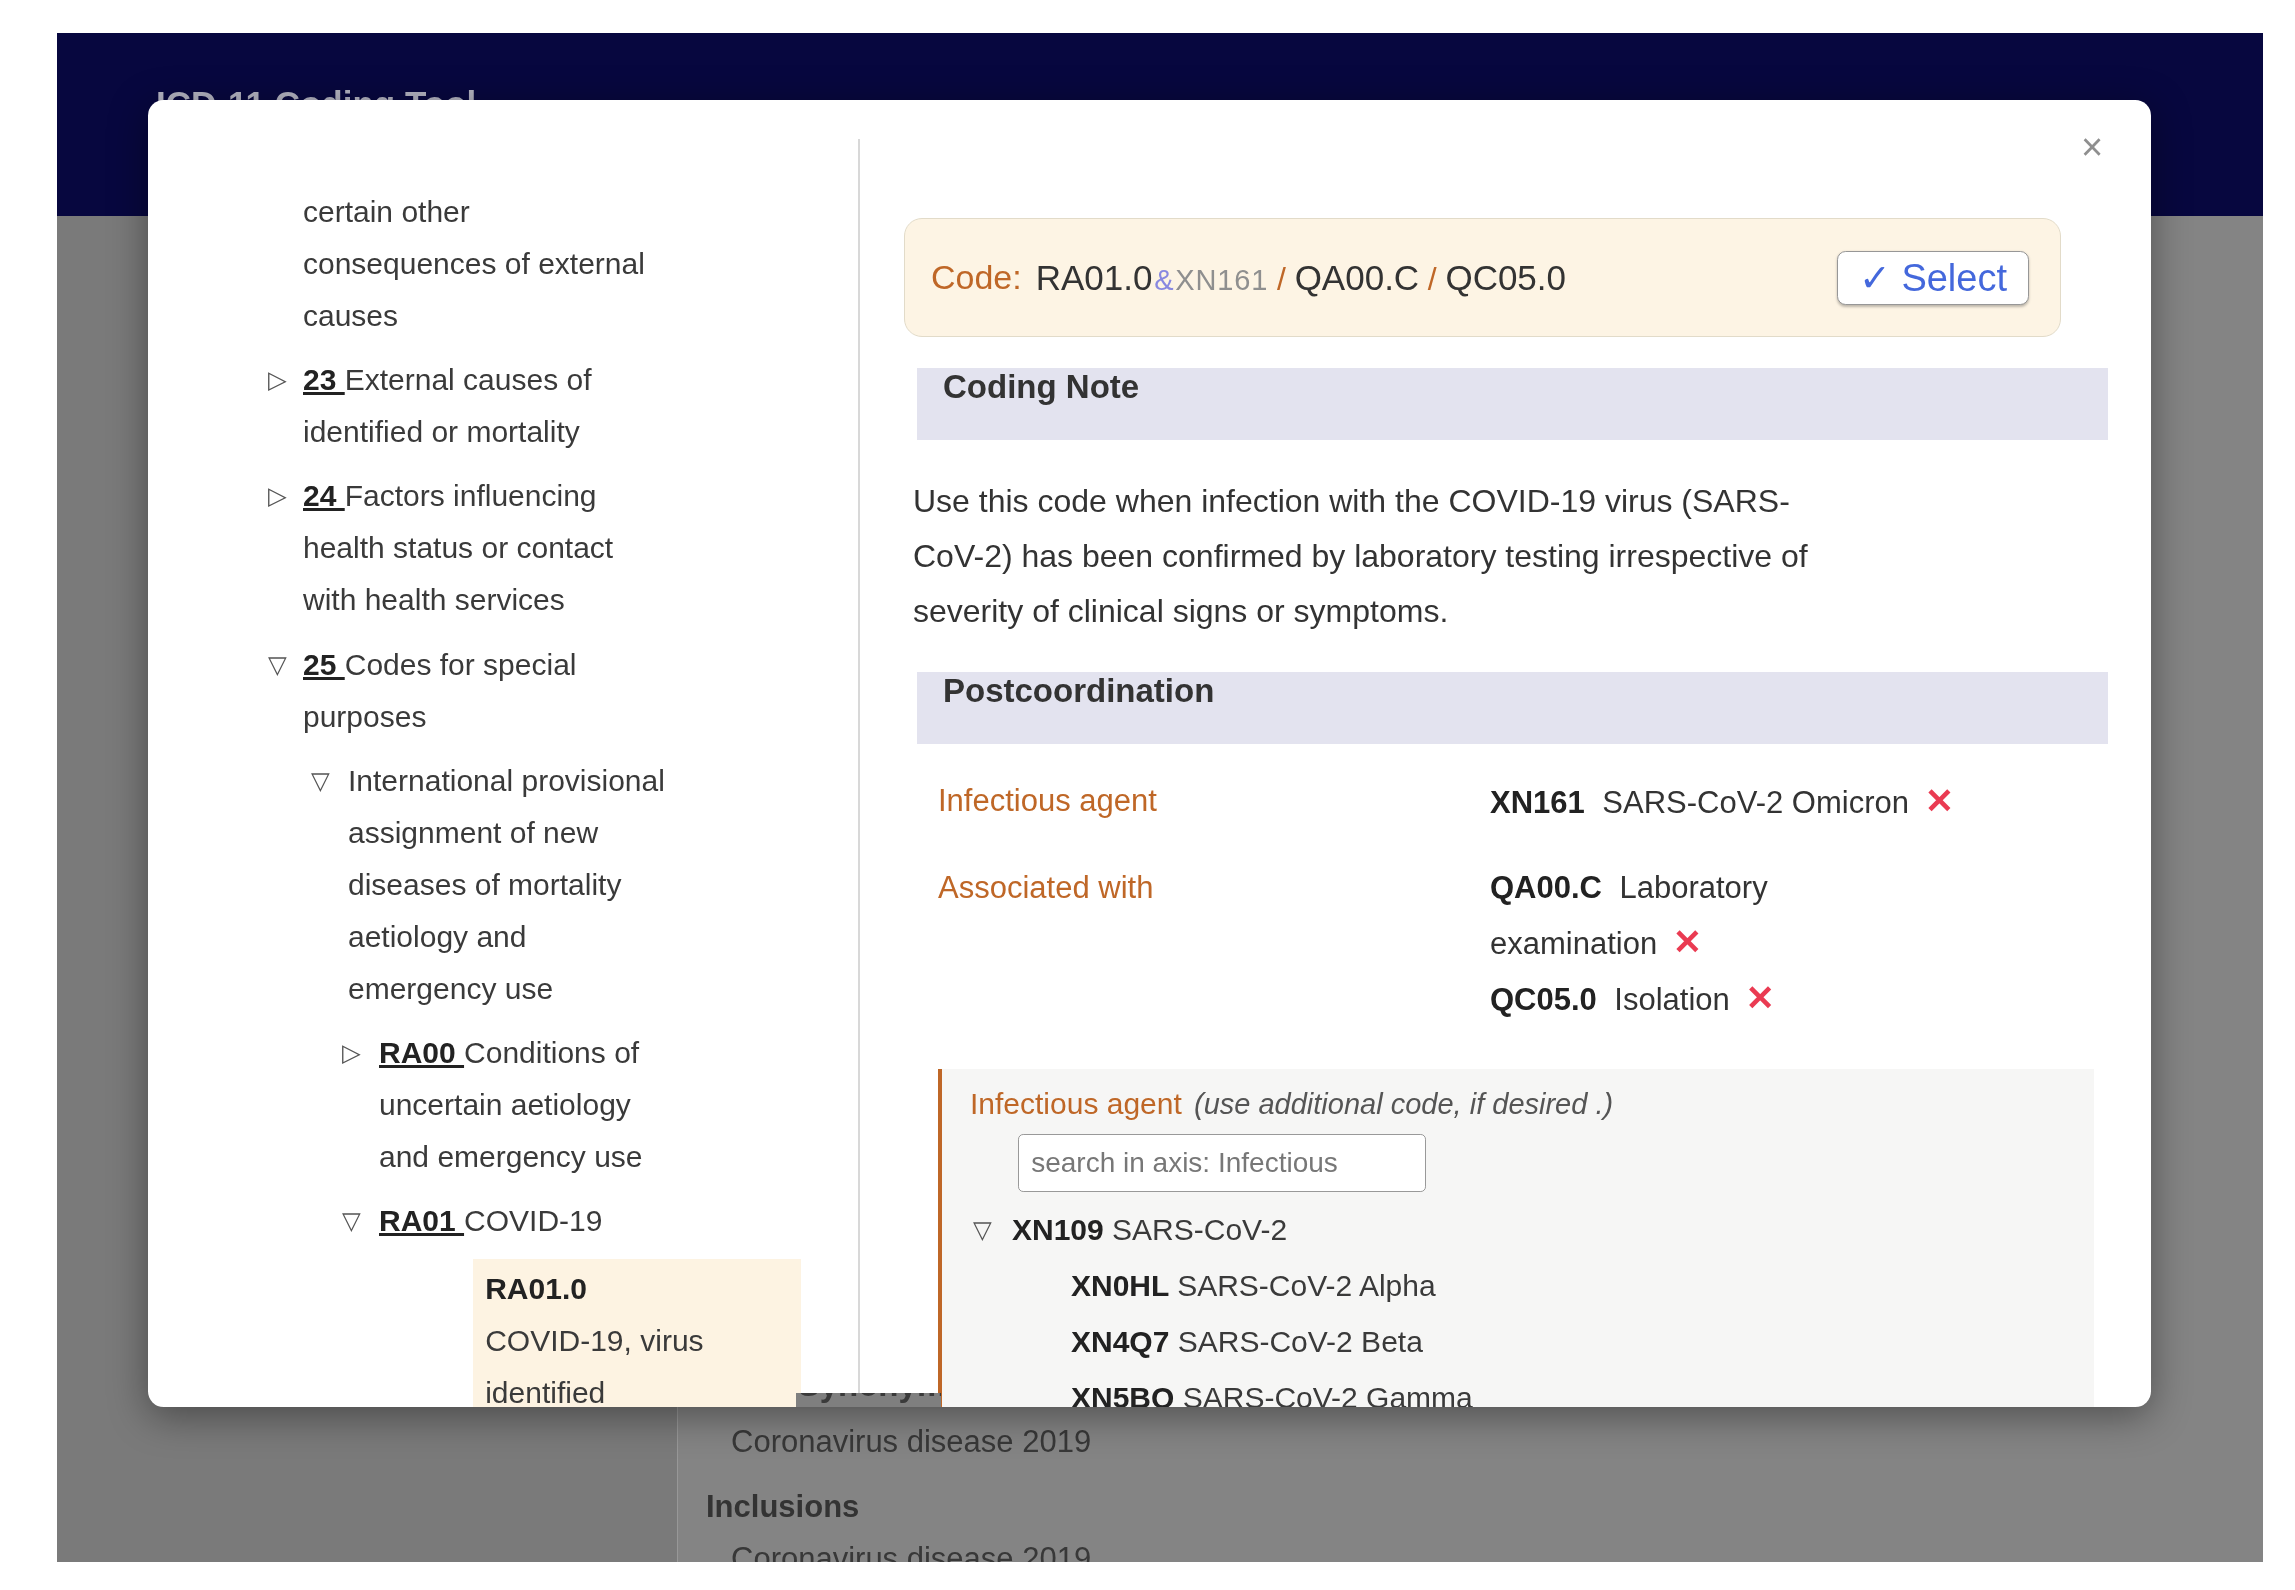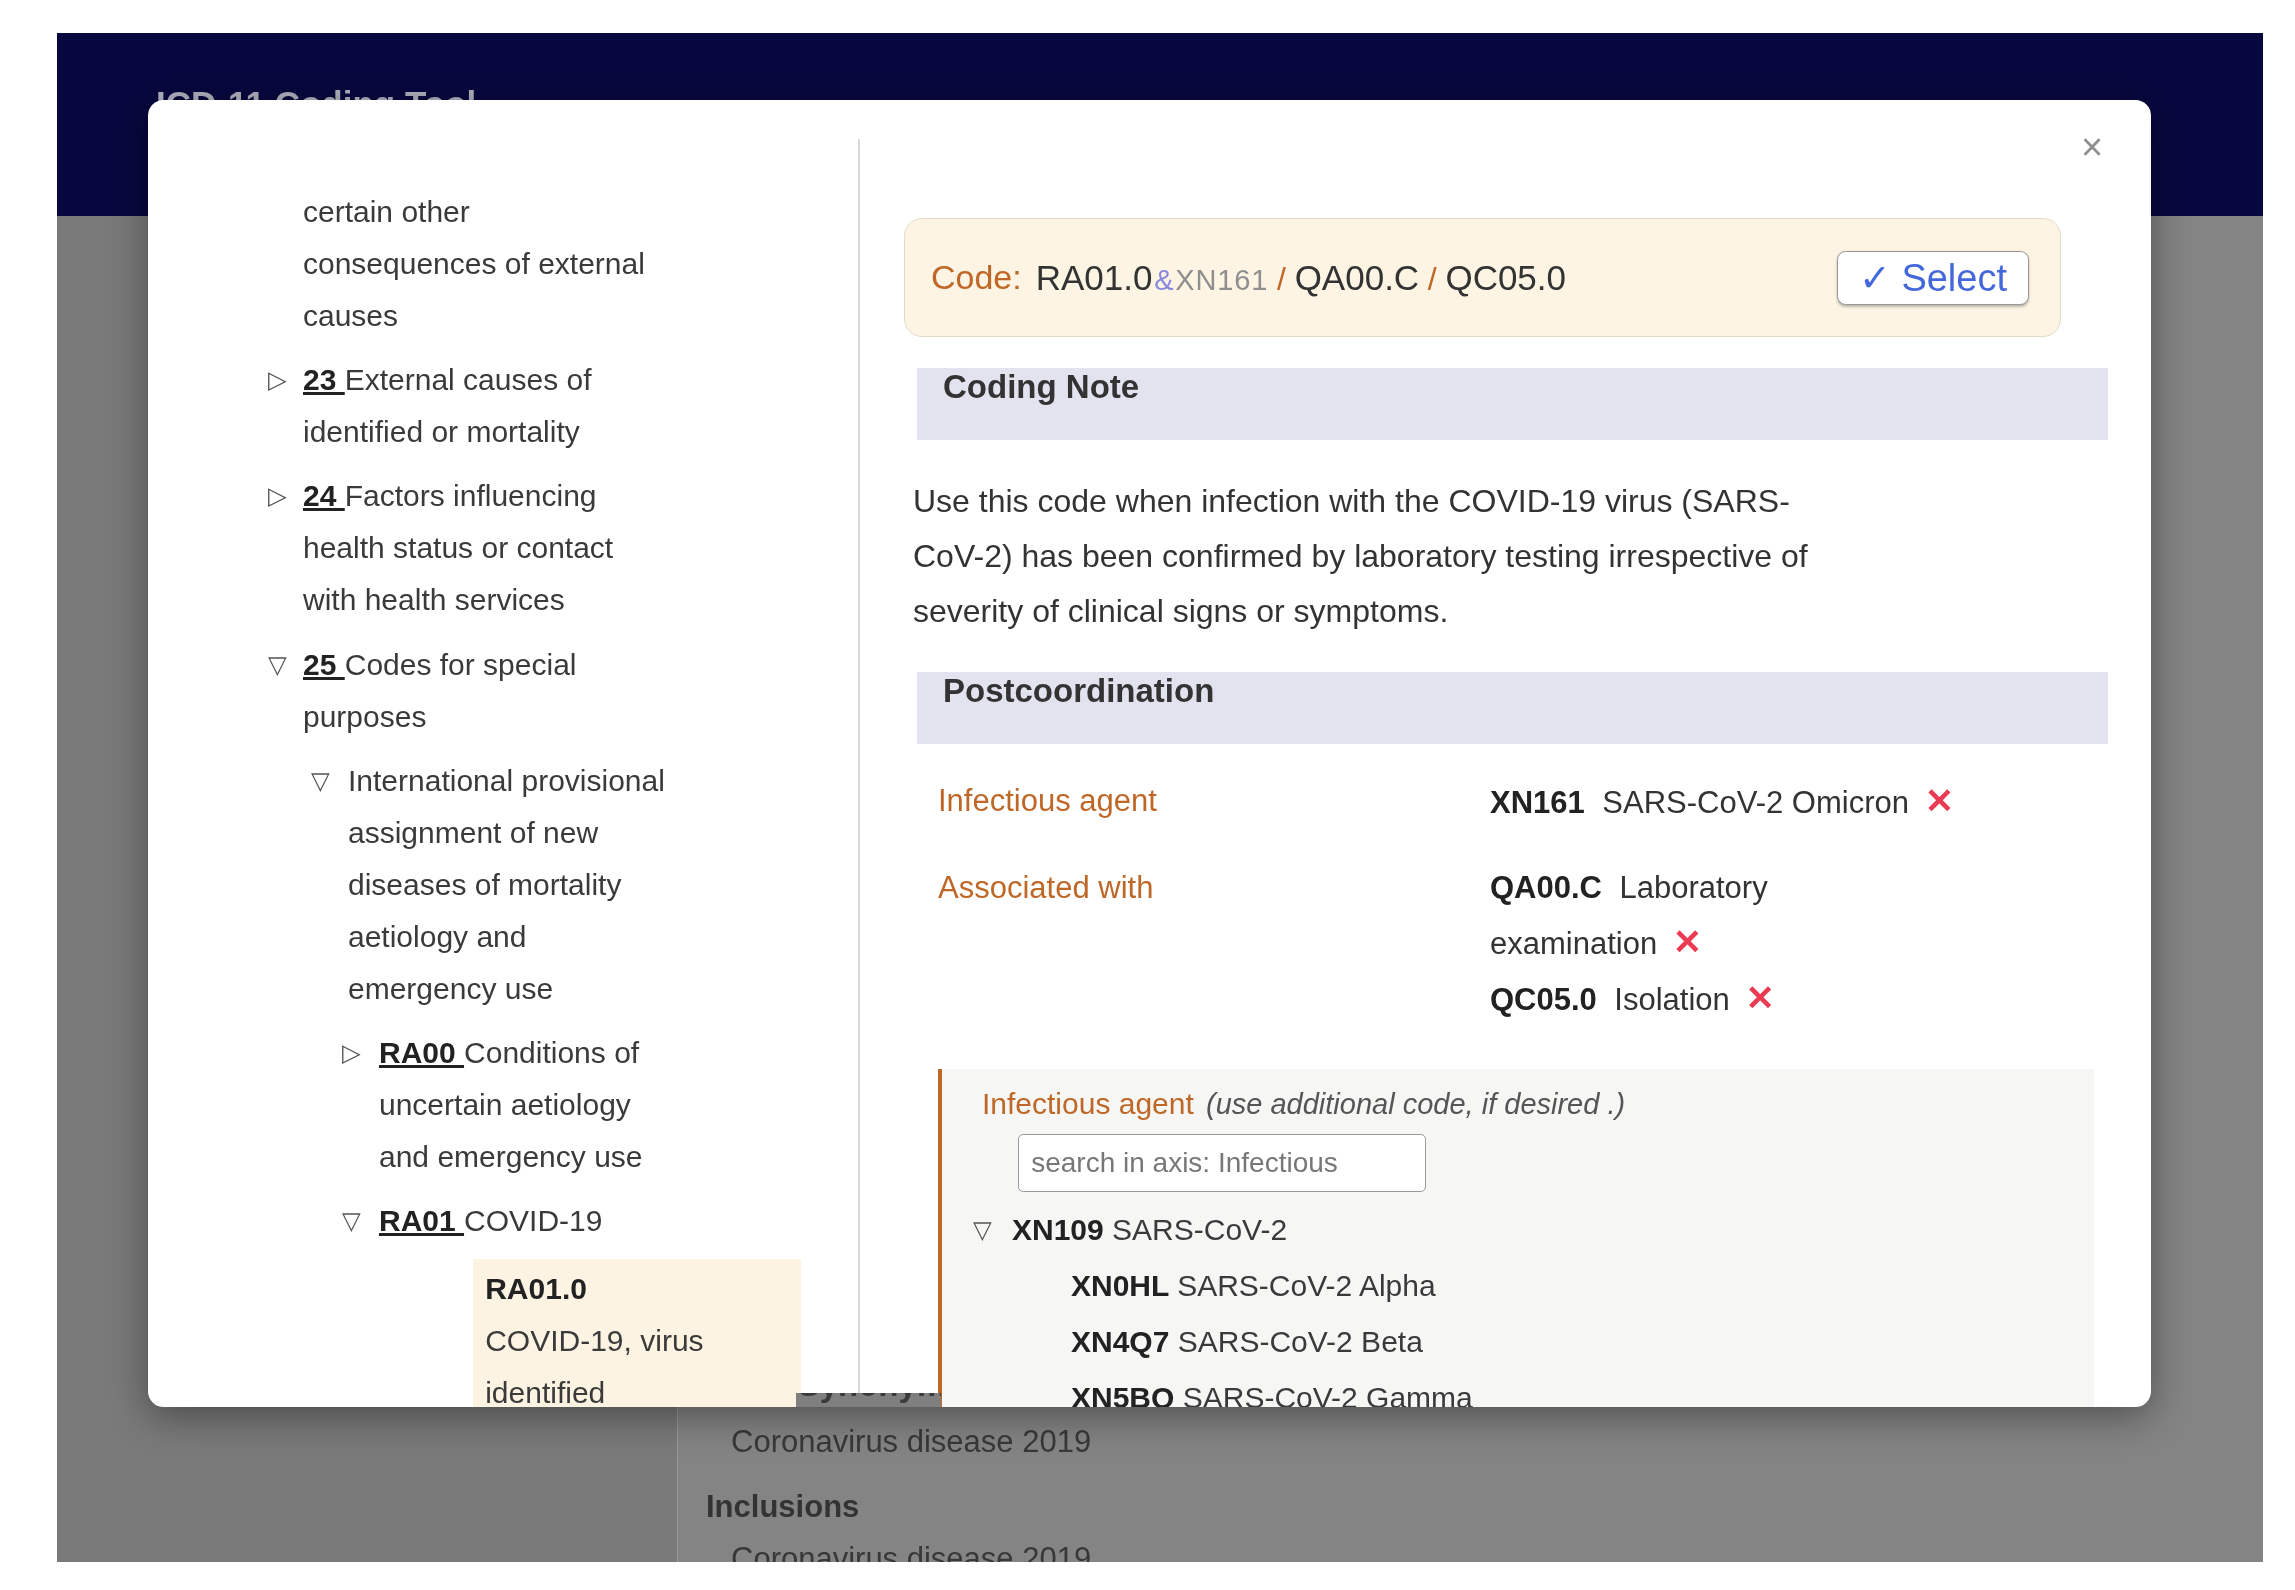--- a/index.html
+++ b/index.html
@@ -61,21 +61,21 @@
   .pc-row{display:grid;grid-template-columns:552px 1fr;margin-bottom:31px;}
   .pc-label{color:#bf6727;font-size:31px;line-height:54px;}
   .pc-values{font-size:31px;color:#333;}
   .value-line{line-height:54px;}
   .v-code{font-weight:bold;color:#222;margin-right:17.5px;}
   .x-remove{color:#ea3b52;font-size:35px;margin-left:15.7px;font-weight:bold;cursor:pointer;}
 
   
   .axis-panel{position:absolute;left:790px;top:969px;width:1156px;height:339px;background:#f6f6f5;
               border-left:4.4px solid #bf6727;box-sizing:border-box;}
-  .axis-title-line{position:absolute;left:40px;top:17.5px;font-size:30px;white-space:nowrap;}
+  .axis-title-line{position:absolute;left:28px;top:17.5px;font-size:30px;white-space:nowrap;}
   .axis-title{color:#bf6727;}
   .axis-hint{color:#555;font-style:italic;font-size:29px;margin-left:12.2px;}
   .axis-search{position:absolute;left:28px;top:65px;width:408px;height:58px;border:1.7px solid #999;
                border-radius:5.2px;background:#fff;font-size:28px;color:#555;padding:0 12.2px;box-sizing:border-box;
                font-family:inherit;margin-left:48px;}
   .axis-search::placeholder{color:#777;opacity:1;}
   .axis-tree{position:absolute;left:0;top:133px;width:100%;}
   .ax-item{position:relative;font-size:30px;line-height:56px;color:#3a3a3a;white-space:nowrap;}
   .ax-item.lv1{padding-left:70px;}
   .ax-item.lv2{padding-left:129px;}

